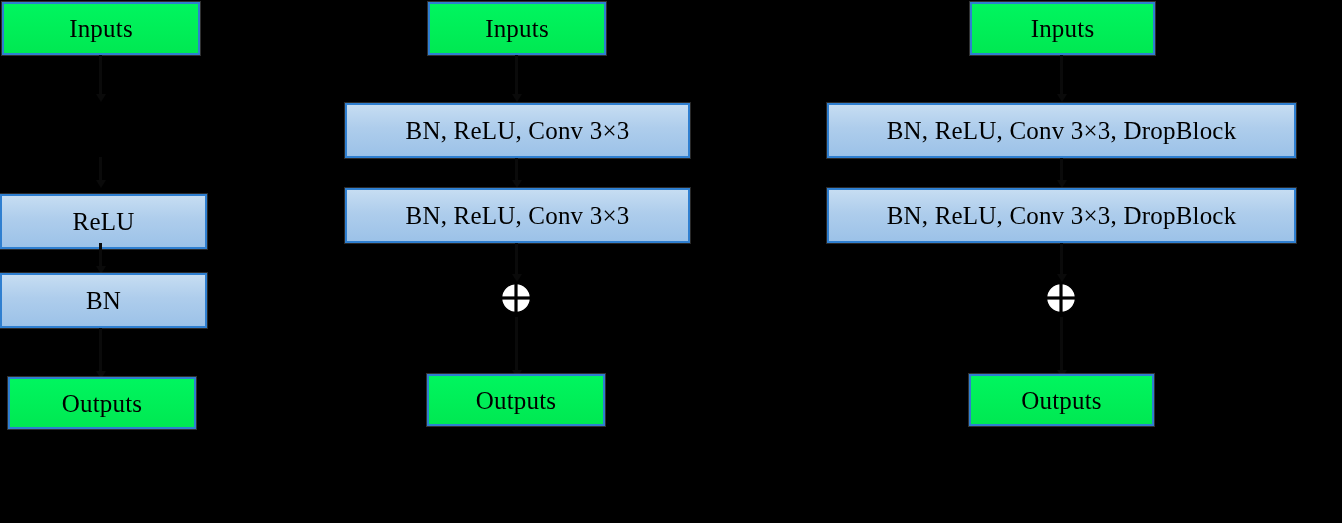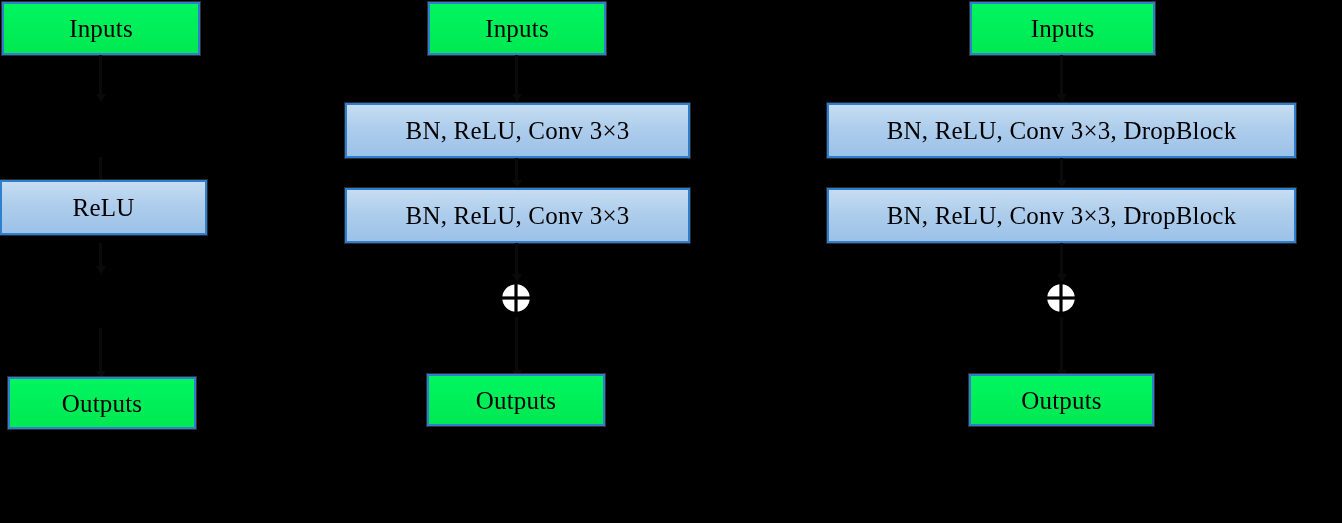--- a/index.html
+++ b/index.html
@@ -82,26 +82,29 @@
 
   <div class="node terminal" style="left:2px; top:2px; width:198px; height:53px;">
     <span>Inputs</span>
   </div>
 
   <div class="arrow" style="left:99px; top:55px; height:40px;"></div>
 
 
   <div class="arrow" style="left:99px; top:157px; height:24px;"></div>
 
-  <div class="node op" style="left:0px; top:180px; width:207px; height:55px;">
+  <div class="node op" style="left:0px; top:194px; width:207px; height:55px;">
     <span>ReLU</span>
   </div>
 
   <div class="arrow" style="left:99px; top:243px; height:24px;"></div>
 
+  <div class="node op" style="left:0px; top:273px; width:207px; height:55px;">
+    <span>BN</span>
+  </div>
 
   <div class="arrow" style="left:99px; top:328px; height:44px;"></div>
 
   <div class="node terminal" style="left:8px; top:377px; width:188px; height:52px;">
     <span>Outputs</span>
   </div>
 
   <div class="node terminal" style="left:428px; top:2px; width:178px; height:53px;">
     <span>Inputs</span>
   </div>

